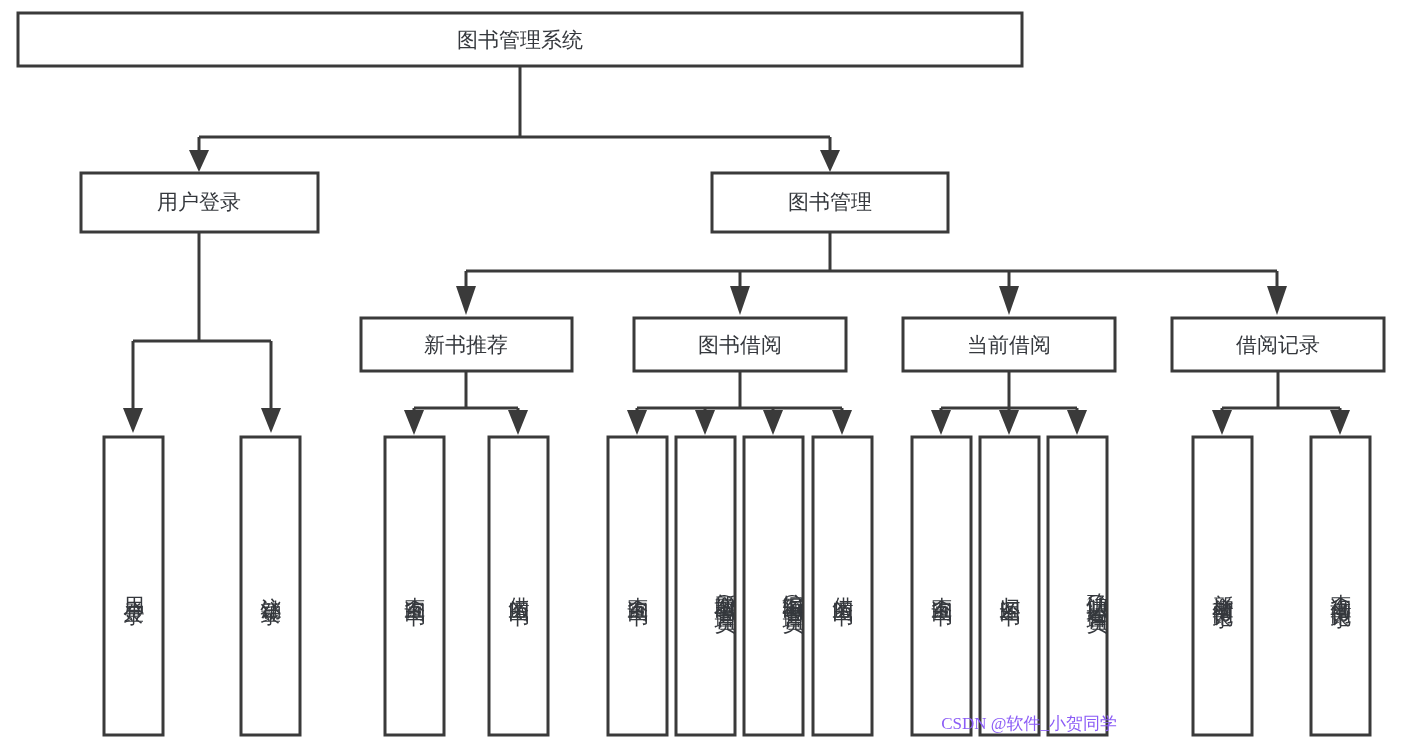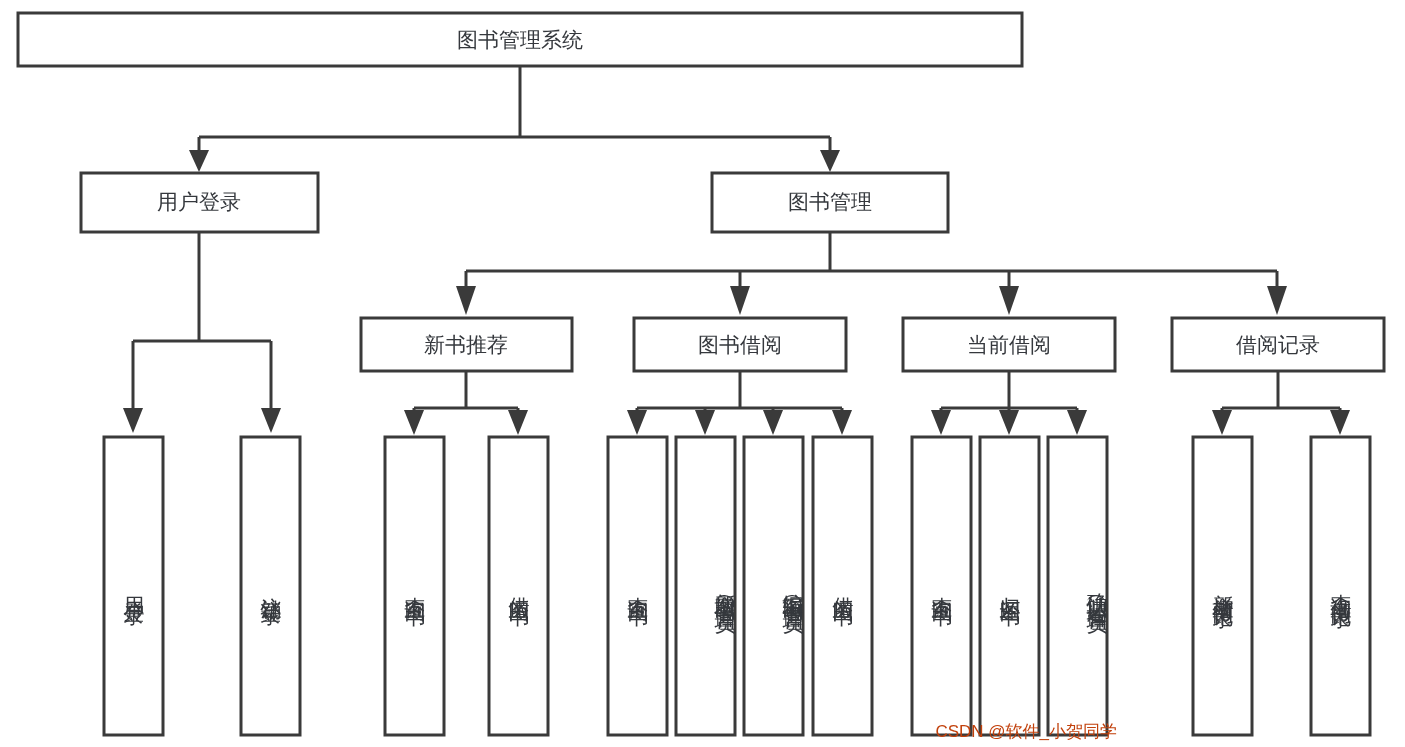--- a/index.html
+++ b/index.html
@@ -59,24 +59,24 @@
     line-height: 1;
     display: flex;
     align-items: center;
     justify-content: center;
     white-space: nowrap;
     pointer-events: none;
   }
   .watermark {
     position: absolute;
     right: 8px;
-    bottom: 4px;
-    font-family: Liberation Sans, sans-serif;
+    bottom: 12px;
+    font-family: Liberation Serif, serif;
     font-size: 17px;
-    color: #c2410c;
+    color: #8b5cf6;
     white-space: nowrap;
   }
 </style>
 </head>
 <body>
 
 <div id="diagram-root">
 
   <svg id="diagram-canvas" viewBox="0 0 1405 747">
 

